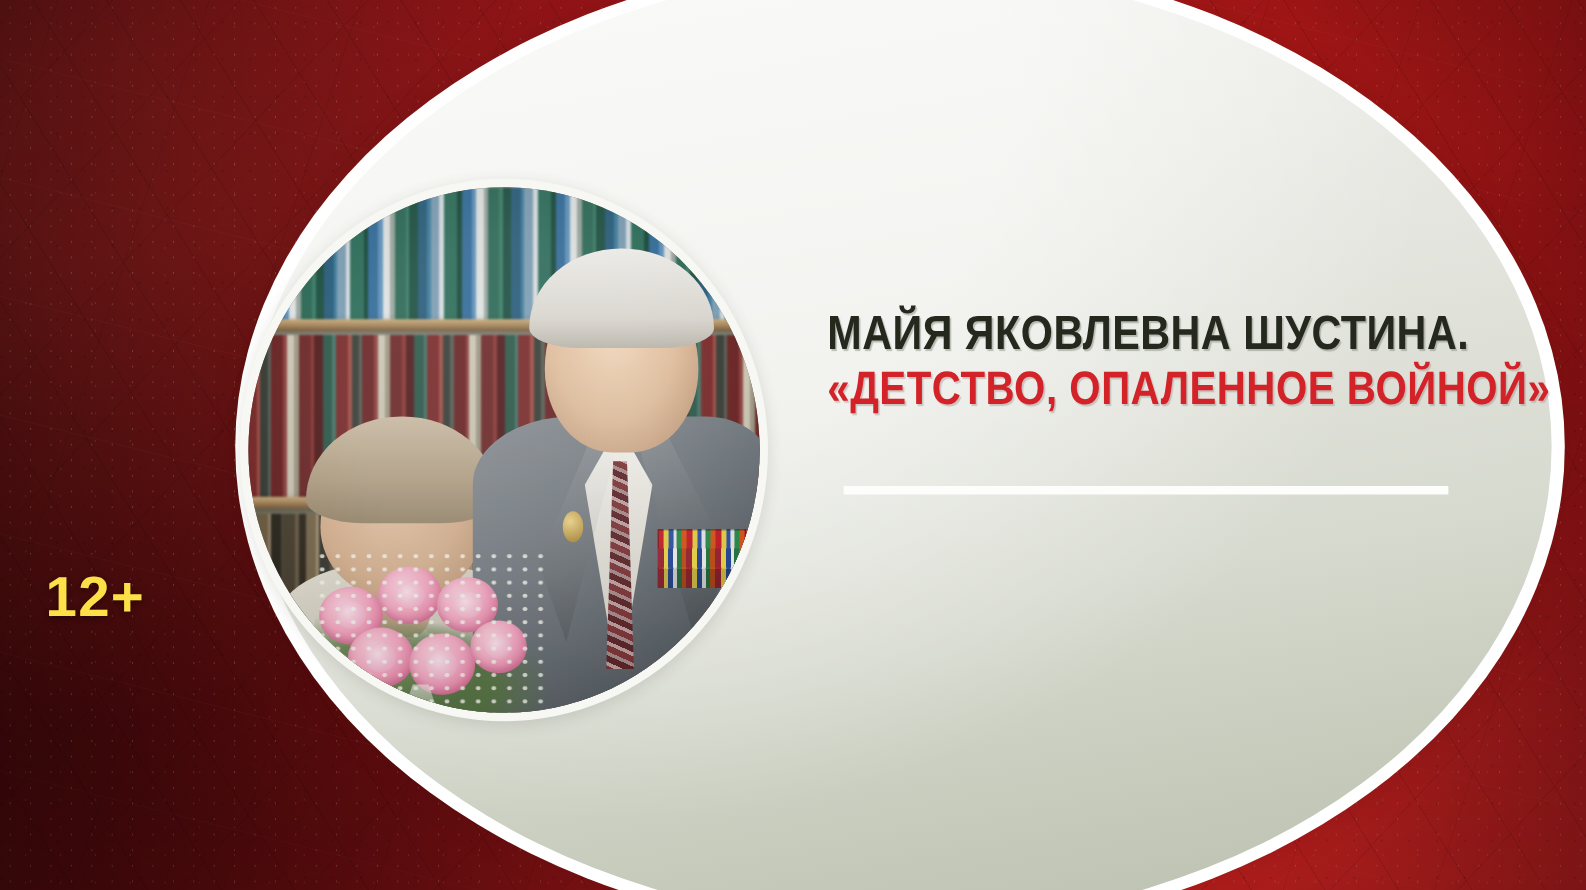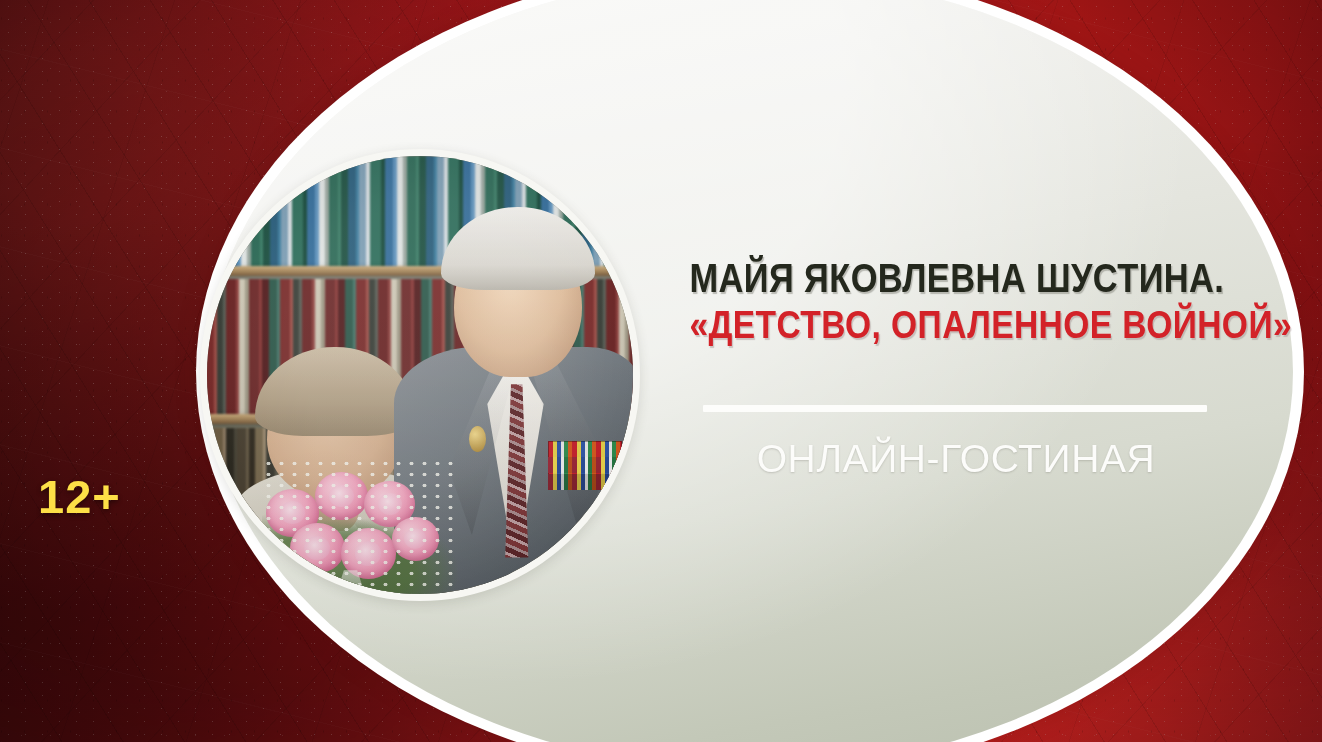--- a/index.html
+++ b/index.html
@@ -486,17 +486,16 @@
   </div>
 
   <div class="text-col">
     <div class="title-line">МАЙЯ ЯКОВЛЕВНА ШУСТИНА.</div>
     <div class="title-line red">«ДЕТСТВО, ОПАЛЕННОЕ ВОЙНОЙ»</div>
   </div>
 
   <div class="divider"></div>
 
   <div class="subtitle">
-    <div>ОНЛАЙН-ГОСТИНАЯ</div>
   </div>
 
   <div class="age-badge">12+</div>
 </div>
 
 </body></html>

